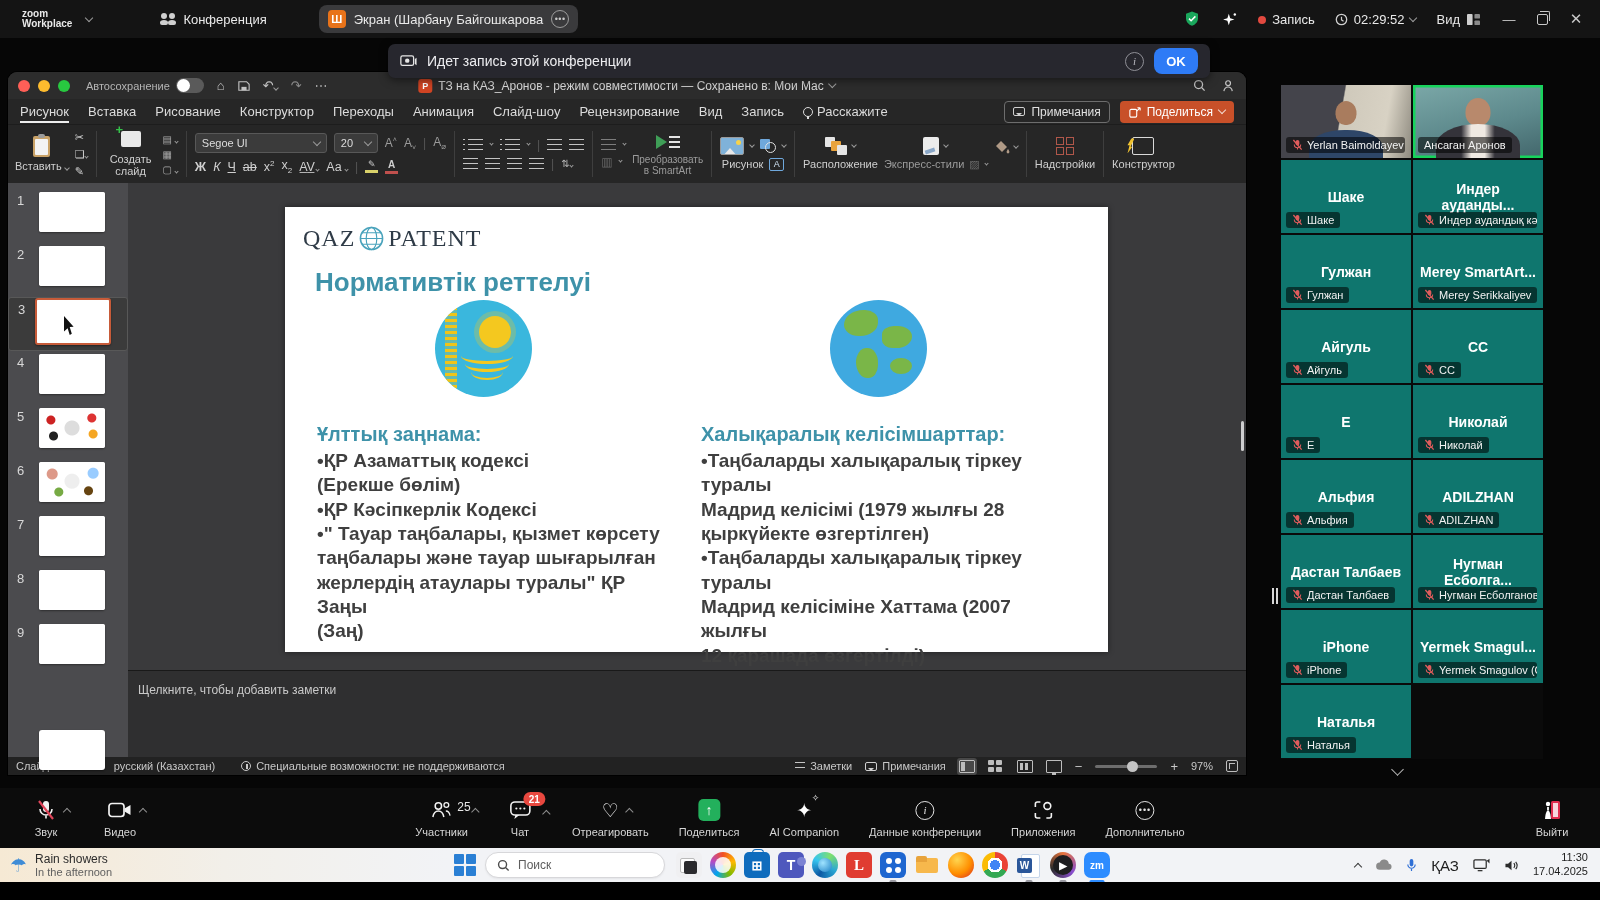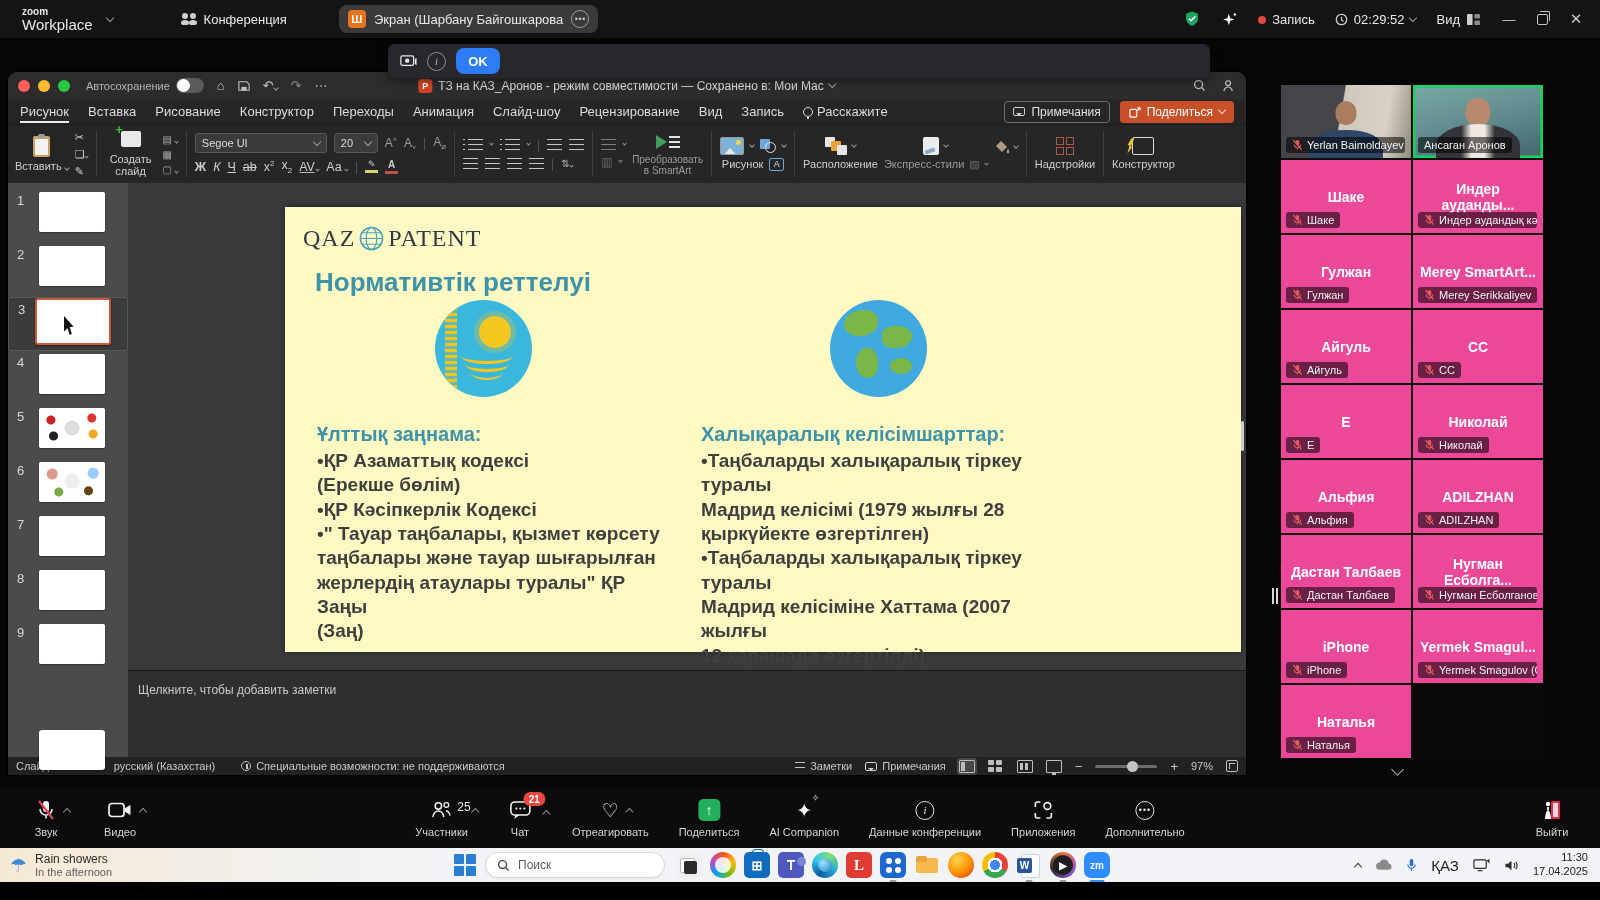--- a/index.html
+++ b/index.html
@@ -4,21 +4,21 @@
 <style>
   *{margin:0;padding:0;box-sizing:border-box}
   html,body{width:1600px;height:900px;overflow:hidden;background:#060606;font-family:"Liberation Sans",sans-serif}
   .chv{display:inline-block;width:6px;height:6px;border-right:1.5px solid #9a9a9a;border-bottom:1.5px solid #9a9a9a;transform:rotate(45deg);margin-top:-3px}
   .chu{display:inline-block;width:6px;height:6px;border-right:1.5px solid #8d8d8d;border-bottom:1.5px solid #8d8d8d;transform:rotate(-135deg);margin-top:3px}
 
   
   #topbar{position:absolute;left:0;top:0;width:1600px;height:38px;background:#141414;display:flex;align-items:center;color:#e9e9e9}
   .zlogo{margin-left:22px;line-height:1;cursor:default}
   .zlogo .z1{font-size:10px;font-weight:700}
-  .zlogo .z2{font-size:15px;font-weight:400}
+  .zlogo .z2{font-size:10px;font-weight:700}
   .conf-tab{display:flex;align-items:center;gap:7px;margin-left:68px;font-size:13px}
   .ppl-ico{position:relative;width:16px;height:12px}
   .ppl-ico i{position:absolute;background:#cfcfcf;border-radius:50% 50% 2px 2px}
   .ppl-ico .h1{width:6px;height:6px;border-radius:50%;left:1px;top:0}
   .ppl-ico .h2{width:6px;height:6px;border-radius:50%;right:1px;top:0}
   .ppl-ico .b1{width:8px;height:5px;left:0;bottom:0}
   .ppl-ico .b2{width:8px;height:5px;right:0;bottom:0}
   .screen-tab{display:flex;align-items:center;gap:8px;margin-left:52px;background:#3a3a3c;height:28px;border-radius:8px;padding:0 9px;font-size:13px}
   .sh-ico{width:18px;height:18px;border-radius:4px;background:#e8731a;color:#fff;font-size:11px;font-weight:700;display:flex;align-items:center;justify-content:center}
   .dots-circ{width:18px;height:18px;border:1px solid #9d9d9d;border-radius:50%;color:#c9c9c9;font-size:9px;letter-spacing:.5px;display:flex;align-items:center;justify-content:center}
@@ -110,21 +110,21 @@
   .tcard{position:absolute;left:31px;top:3px;width:66px;height:40px;background:#fff;border-radius:3px;box-shadow:0 1px 2px rgba(0,0,0,.4)}
   .trow.sel .tcard{left:26px;top:0;width:76px;height:47px;border:2px solid #c75b39}
   .mini{position:absolute;inset:0;border-radius:2px;background-repeat:no-repeat}
   .cursor{position:absolute;left:56px;top:133px;width:13px;height:19px;background:#111;clip-path:polygon(0 0,0 82%,28% 64%,44% 100%,60% 93%,44% 58%,74% 56%);outline:1px solid #fff;z-index:5}
   .main-col{flex:1;display:flex;flex-direction:column}
   .canvas{height:487px;background:#3a3a3c;position:relative}
   .scrollth{position:absolute;right:2px;top:238px;width:3px;height:30px;background:#e9e9e9;border-radius:2px;opacity:.85}
   .notes{height:87px;background:#2f2f30;border-top:1px solid #191919;padding:12px 0 0 10px;font-size:12px;color:#c9c9c9}
 
   
-  .slide{position:absolute;left:157px;top:24px;width:956px;height:445px;background:#fef9c3;box-shadow:0 0 6px rgba(0,0,0,.45)}
+  .slide{position:absolute;left:157px;top:24px;width:823px;height:445px;background:#ffffff;box-shadow:0 0 6px rgba(0,0,0,.45)}
   .brand{position:absolute;left:18px;top:18px;display:flex;align-items:center;gap:2px;font-family:"Liberation Serif",serif;font-size:24px;letter-spacing:1px;color:#2f3b47}
   .brand svg{margin:0 1px}
   .sl-title{position:absolute;left:30px;top:60px;font-size:26px;font-weight:700;color:#3e92a9}
   .flagc{position:absolute;left:150px;top:93px;width:97px;height:97px;border-radius:50%;background:#3ab7dd;overflow:hidden}
   .orn{position:absolute;left:10px;top:7px;bottom:7px;width:12px;background:repeating-linear-gradient(to bottom,#f0c419 0 3px,rgba(240,196,25,.25) 3px 6px)}
   .sun{position:absolute;left:44px;top:16px;width:32px;height:32px;border-radius:50%;background:#f4c81f;box-shadow:0 0 0 5px rgba(244,200,31,.28)}
   .wing{position:absolute;width:52px;height:16px;border-bottom:3px solid #f4c81f;border-radius:50%}
   .globec{position:absolute;left:545px;top:93px;width:97px;height:97px;border-radius:50%;background:#3fa9e0;overflow:hidden}
   .cont{position:absolute;background:#7ab648}
   .sl-h{position:absolute;font-size:20px;font-weight:700;color:#3e92a9}
@@ -143,21 +143,21 @@
   .vico.v2 i{height:5px;background:#bdbdbd;border-radius:1px}
   .vico.v3::after{content:"";position:absolute;left:2px;top:2px;right:2px;height:7px;background:repeating-linear-gradient(to right,#bdbdbd 0 3px,transparent 3px 5px)}
   .vico.v4::after{content:"";position:absolute;left:5px;bottom:-4px;width:4px;height:3px;background:#bdbdbd}
   .sldr{width:62px;height:3px;background:#6d6d6d;border-radius:2px;position:relative}
   .sldr::after{content:"";position:absolute;left:32px;top:-4px;width:11px;height:11px;border-radius:50%;background:#c4c4c4}
   .fit{width:12px;height:12px;border:1.3px solid #bdbdbd;border-radius:2px;position:relative}
   .fit::after{content:"";position:absolute;left:2px;top:2px;width:5px;height:5px;border-left:1.3px solid #bdbdbd;border-top:1.3px solid #bdbdbd}
 
   
   #panel{position:absolute;left:1281px;top:85px;width:262px;height:674px;display:grid;grid-template-columns:130px 130px;grid-auto-rows:73px;gap:2px;background:#0a0a0a}
-  .tile{background:#ec4899;position:relative;overflow:hidden}
+  .tile{background:#0f766e;position:relative;overflow:hidden}
   .tile.speaking{box-shadow:inset 0 0 0 2.5px #17d45c}
   .cname{position:absolute;inset:0;display:flex;align-items:center;justify-content:center;font-weight:700;font-size:14px;color:#fff;text-align:center;padding:0 6px}
   .pill{position:absolute;left:5px;bottom:5px;display:flex;align-items:center;gap:4px;background:rgba(0,0,0,.55);border-radius:3px;padding:2px 6px;font-size:11px;color:#f2f2f2;max-width:119px;white-space:nowrap;overflow:hidden}
   .pill svg{flex:none}
   .person{position:absolute;inset:0}
   .t-ansagan{background:linear-gradient(165deg,#7ba8a8,#5d898c 55%,#42666b)}
   .t-ansagan .person::before{content:"";position:absolute;left:50%;top:13px;transform:translateX(-50%);width:25px;height:28px;border-radius:50% 50% 45% 45%;background:#b8896c}
   .t-ansagan .person::after{content:"";position:absolute;left:50%;bottom:-8px;transform:translateX(-50%);width:84px;height:42px;border-radius:50% 50% 0 0;background:linear-gradient(90deg,#34333a 30%,#efe9e2 42%,#efe9e2 58%,#34333a 70%)}
   .t-yerlan{background:linear-gradient(100deg,#44444b 45%,#cfc9bb 46%,#d8d2c4 78%,#8f8b80)}
   .t-yerlan .person::before{content:"";position:absolute;left:50%;top:16px;transform:translateX(-50%);width:21px;height:24px;border-radius:50% 50% 45% 45%;background:#a97c5e}
@@ -286,20 +286,21 @@
     <span class="winbtn" style="font-size:15px">✕</span>
   </div>
 </div>
 
 <div id="banner">
   <svg width="17" height="15" viewBox="0 0 20 16">
       <rect x="1" y="1.5" width="15" height="11" rx="2" stroke="#e6e6e6" stroke-width="1.5" fill="none"></rect>
       <circle cx="8.5" cy="7" r="2.6" fill="#e6e6e6"></circle>
       <path d="M17.5 5l2-1.5v9l-2-1.5z" fill="#e6e6e6"></path>
     </svg>
+  <span class="txt">Идет запись этой конференции</span>
   <span class="info-circ">i</span>
   <span class="ok-btn">OK</span>
 </div>
 
 <div id="ppt">
   <div class="ptitle">
     <div class="lights">
         <i style="background:#ff5f57"></i>
         <i style="background:#febc2e"></i>
         <i style="background:#28c840"></i>

